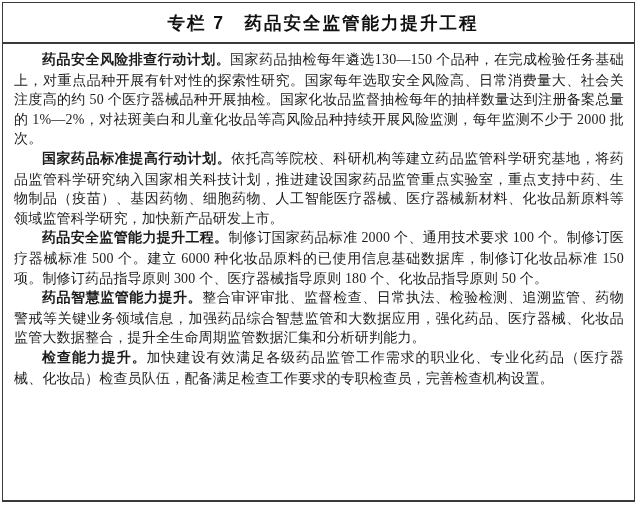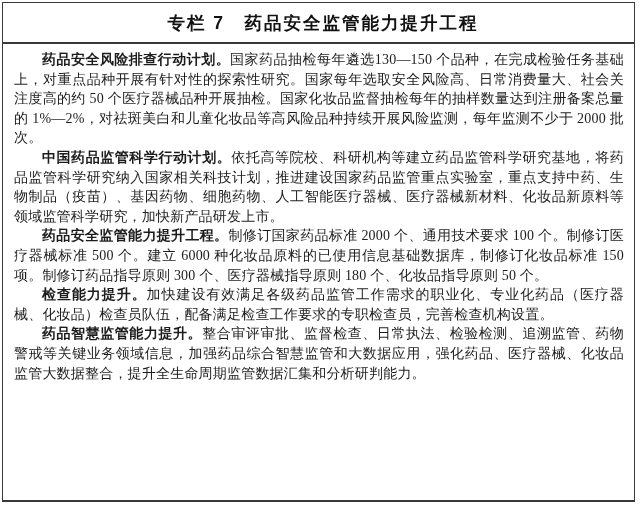--- a/index.html
+++ b/index.html
@@ -50,30 +50,30 @@
     text-align: justify;
     text-justify: inter-ideograph;
     letter-spacing: 0.2px;
   }
   .body-area p {
     margin: 0;
     text-indent: 2em;
   }
   .lead {
     font-weight: bold;
-    font-family: Liberation Sans, sans-serif;
+    font-family: Liberation Mono, monospace;
   }
 </style>
 </head>
 <body>
 
 <div class="box-frame">
   <div class="title-row">
     <span class="box-title">专栏 7　药品安全监管能力提升工程</span>
   </div>
   <div class="body-area">
     <p><span class="lead">药品安全风险排查行动计划。</span><span>国家药品抽检每年遴选130—150 个品种，在完成检验任务基础上，对重点品种开展有针对性的探索性研究。国家每年选取安全风险高、日常消费量大、社会关注度高的约 50 个医疗器械品种开展抽检。国家化妆品监督抽检每年的抽样数量达到注册备案总量的 1%—2%，对祛斑美白和儿童化妆品等高风险品种持续开展风险监测，每年监测不少于 2000 批次。</span></p>
-    <p><span class="lead">中国药品监管科学行动计划。</span><span>依托高等院校、科研机构等建立药品监管科学研究基地，将药品监管科学研究纳入国家相关科技计划，推进建设国家药品监管重点实验室，重点支持中药、生物制品（疫苗）、基因药物、细胞药物、人工智能医疗器械、医疗器械新材料、化妆品新原料等领域监管科学研究，加快新产品研发上市。</span></p>
+    <p><span class="lead">国家药品标准提高行动计划。</span><span>依托高等院校、科研机构等建立药品监管科学研究基地，将药品监管科学研究纳入国家相关科技计划，推进建设国家药品监管重点实验室，重点支持中药、生物制品（疫苗）、基因药物、细胞药物、人工智能医疗器械、医疗器械新材料、化妆品新原料等领域监管科学研究，加快新产品研发上市。</span></p>
     <p><span class="lead">药品安全监管能力提升工程。</span><span>制修订国家药品标准 2000 个、通用技术要求 100 个。制修订医疗器械标准 500 个。建立 6000 种化妆品原料的已使用信息基础数据库，制修订化妆品标准 150 项。制修订药品指导原则 300 个、医疗器械指导原则 180 个、化妆品指导原则 50 个。</span></p>
+    <p><span class="lead">药品智慧监管能力提升。</span><span>整合审评审批、监督检查、日常执法、检验检测、追溯监管、药物警戒等关键业务领域信息，加强药品综合智慧监管和大数据应用，强化药品、医疗器械、化妆品监管大数据整合，提升全生命周期监管数据汇集和分析研判能力。</span></p>
     <p><span class="lead">检查能力提升。</span><span>加快建设有效满足各级药品监管工作需求的职业化、专业化药品（医疗器械、化妆品）检查员队伍，配备满足检查工作要求的专职检查员，完善检查机构设置。</span></p>
-    <p><span class="lead">药品智慧监管能力提升。</span><span>整合审评审批、监督检查、日常执法、检验检测、追溯监管、药物警戒等关键业务领域信息，加强药品综合智慧监管和大数据应用，强化药品、医疗器械、化妆品监管大数据整合，提升全生命周期监管数据汇集和分析研判能力。</span></p>
   </div>
 </div>
 
 </body></html>

